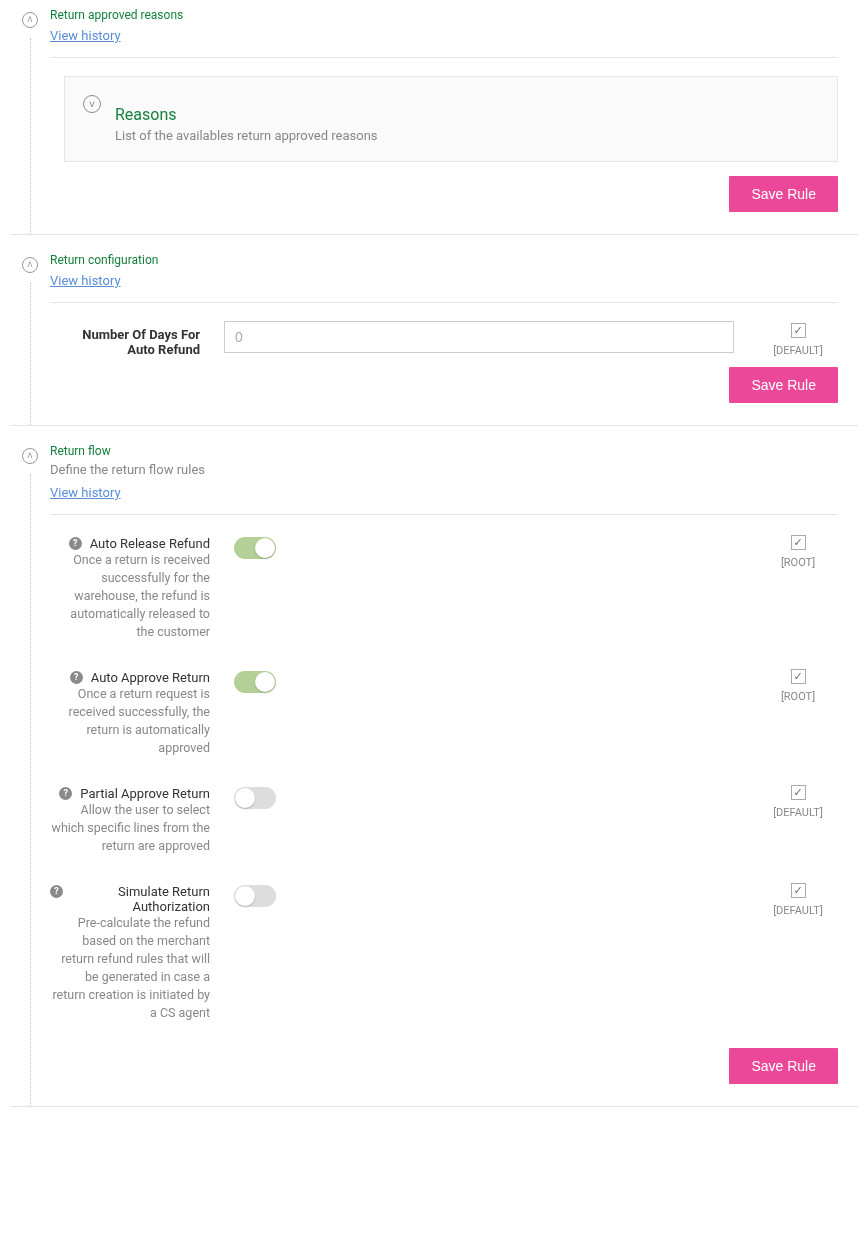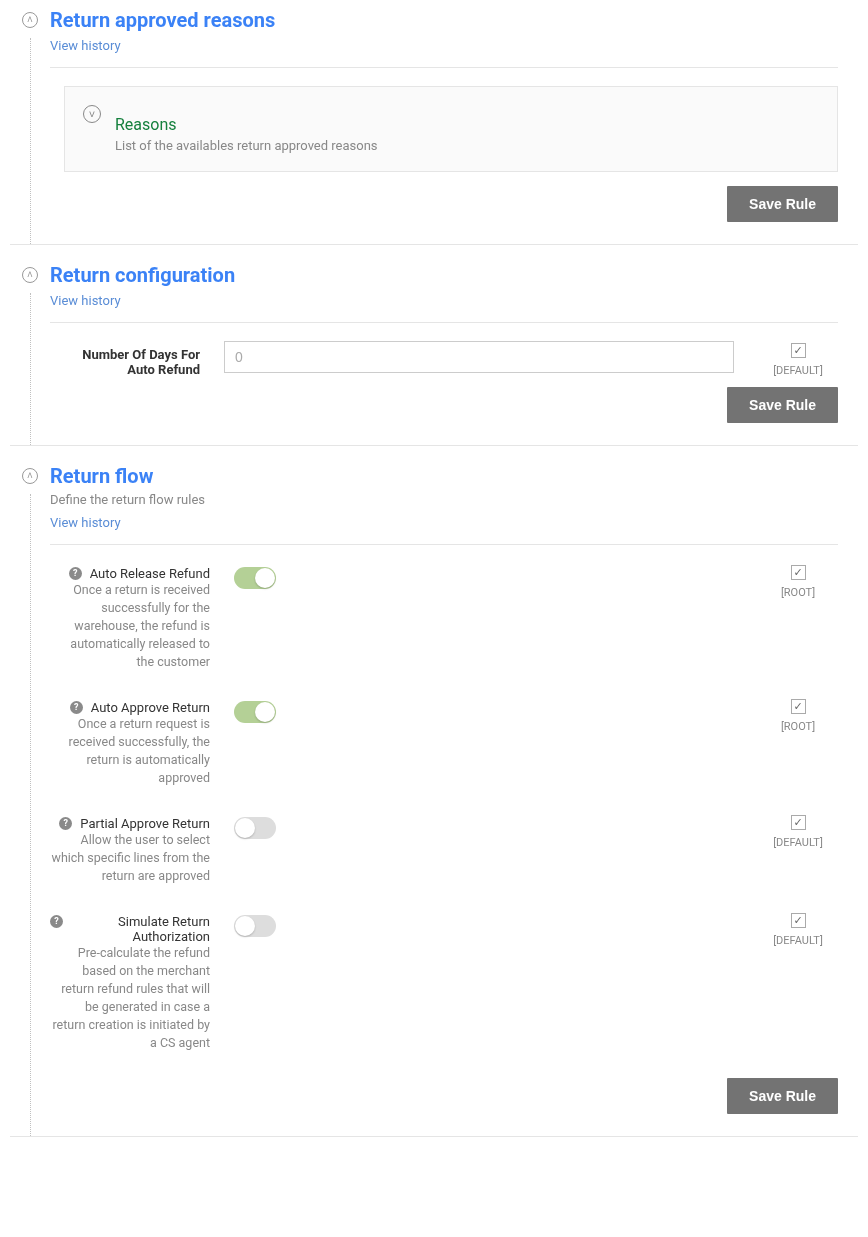--- a/index.html
+++ b/index.html
@@ -38,32 +38,33 @@
     width: 16px; height: 16px;
     border: 1.5px solid #999;
     border-radius: 50%;
     color: #999;
     display: flex; align-items: center; justify-content: center;
     font-size: 10px; line-height: 1;
     user-select: none;
   }
   .body { flex: 1; padding-right: 20px; }
   .panel-title {
-    font-size: 20px;
-    color: #3b82f6;
+    font-size: 12px;
+    color: #15803d;
     margin: 0 0 2px 0;
-    font-weight: 700;
+    font-weight: 400;
   }
   .panel-subtitle {
     font-size: 13px;
     color: #888;
     margin: 4px 0 4px 0;
   }
   .history-link {
     color: #5a8dd6;
+    text-decoration: underline;
     font-size: 13px;
     cursor: pointer;
     display: inline-block;
     margin: 4px 0 14px 0;
   }
   .hr { border: none; border-top: 1px solid #e5e5e5; margin: 0 0 18px 0; }
 
   .sub-card {
     border: 1px solid #e5e5e5;
     background: #fafafa;
@@ -79,28 +80,27 @@
     display: flex; align-items: center; justify-content: center;
     color: #888; font-size: 11px;
     flex-shrink: 0;
     margin-top: 2px;
   }
   .sub-card .card-title { font-size: 16px; color: #15803d; margin: 12px 0 4px 0; }
   .sub-card .card-desc  { font-size: 13px; color: #888; margin: 0; }
 
   .actions { display: flex; justify-content: flex-end; margin-top: 10px; }
   .save-btn {
-    background: #737373;
+    background: #ec4899;
     color: #fff;
     border: none;
     padding: 10px 22px;
     font-size: 14px;
     cursor: pointer;
     border-radius: 1px;
-    font-weight: bold;
   }
 
   .form-row { display: flex; align-items: flex-start; gap: 24px; margin: 0 0 8px 0; }
   .label-col {
     flex: 0 0 150px;
     text-align: right;
     font-weight: 700;
     font-size: 13px;
     color: #333;
     padding-top: 6px;

